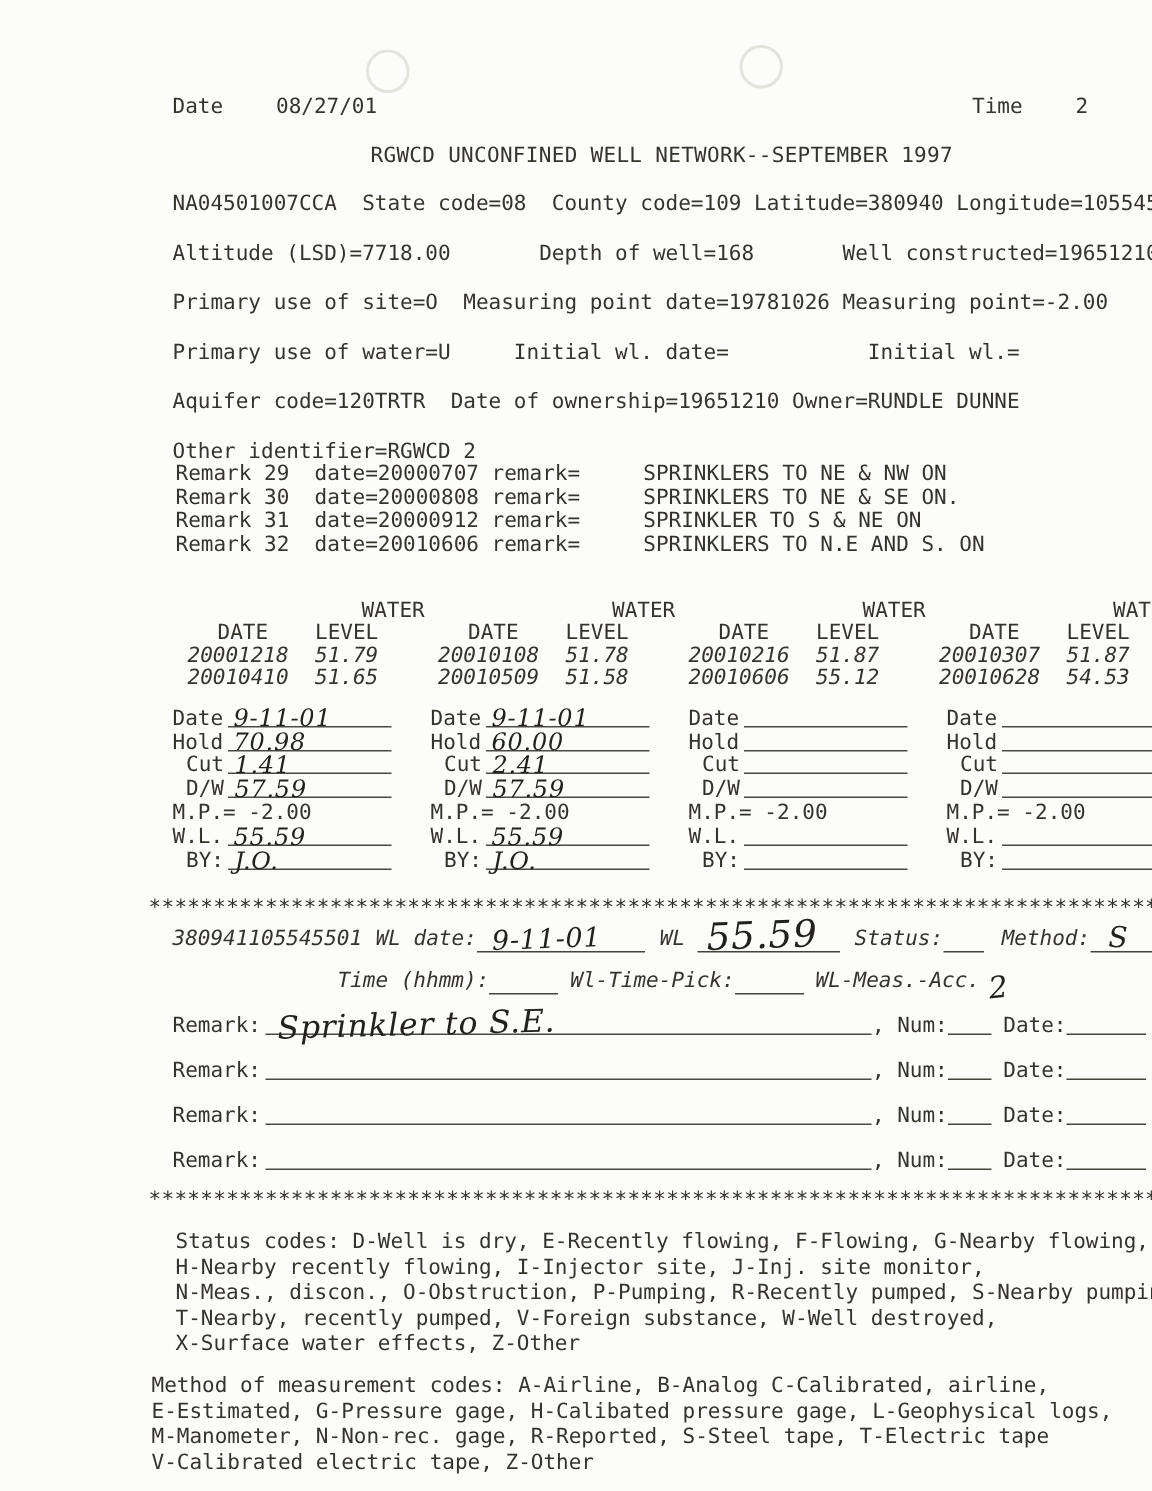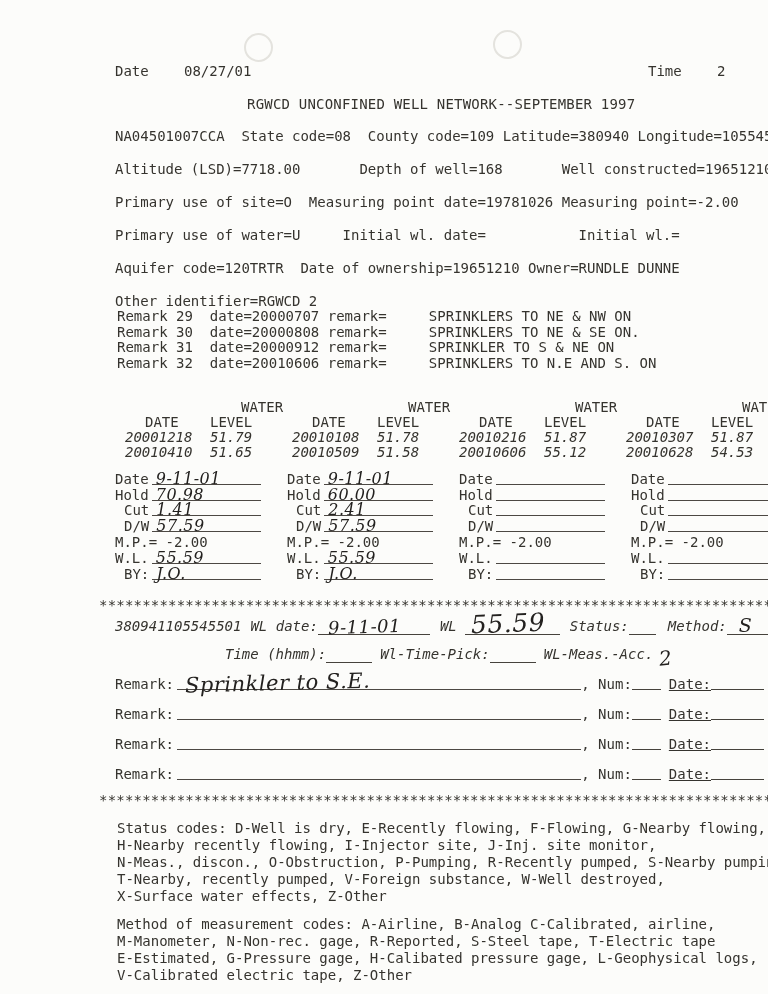--- a/index.html
+++ b/index.html
@@ -55,24 +55,24 @@
   .u-45{width:46px;height:16px;}
   .ml8{margin-left:8px;}
   .hw-acc{font-size:20px;margin:0 0 -4px 6px;transform:rotate(-6deg);}
   
   .rrow{position:absolute;left:115px;width:649px;display:flex;align-items:flex-end;height:20px;}
   .rlab{line-height:16px;white-space:pre;}
   .rfill{flex:1;border-bottom:1.2px solid #4c4843;margin:0 0 2px 3px;height:15px;position:relative;}
   .hw-remark{position:absolute;left:8px;bottom:-6px;font-size:21px;white-space:nowrap;transform:rotate(-1.5deg);}
   .u-num{width:29px;height:14px;margin-bottom:2px;}
   .u-rdate{width:53px;height:14px;margin-bottom:2px;}
-  .rdate{margin-left:8px;text-decoration:underline;}
+  .rdate{margin-left:8px;}
   .codes{line-height:17px;}
   .status-codes{left:117px;top:820px;}
-  .method-codes{left:117px;top:916px;}
+  .method-codes{left:101px;top:916px;}
 </style>
 </head>
 <body>
 
 <div class="page">
 
   <div class="hole" style="left:244px;top:33px;"></div>
   <div class="hole" style="left:493px;top:30px;"></div>
 
   <span class="abs pre" style="left:115px;top:63px;">Date</span>
@@ -405,18 +405,18 @@
   <div class="abs status-codes codes">
     <div class="pre">Status codes: D-Well is dry, E-Recently flowing, F-Flowing, G-Nearby flowing,</div>
     <div class="pre">H-Nearby recently flowing, I-Injector site, J-Inj. site monitor,</div>
     <div class="pre">N-Meas., discon., O-Obstruction, P-Pumping, R-Recently pumped, S-Nearby pumping,</div>
     <div class="pre">T-Nearby, recently pumped, V-Foreign substance, W-Well destroyed,</div>
     <div class="pre">X-Surface water effects, Z-Other</div>
   </div>
 
   <div class="abs method-codes codes">
     <div class="pre">Method of measurement codes: A-Airline, B-Analog C-Calibrated, airline,</div>
+    <div class="pre">E-Estimated, G-Pressure gage, H-Calibated pressure gage, L-Geophysical logs,</div>
     <div class="pre">M-Manometer, N-Non-rec. gage, R-Reported, S-Steel tape, T-Electric tape</div>
-    <div class="pre">E-Estimated, G-Pressure gage, H-Calibated pressure gage, L-Geophysical logs,</div>
     <div class="pre">V-Calibrated electric tape, Z-Other</div>
   </div>
 
 </div>
 
 </body></html>

